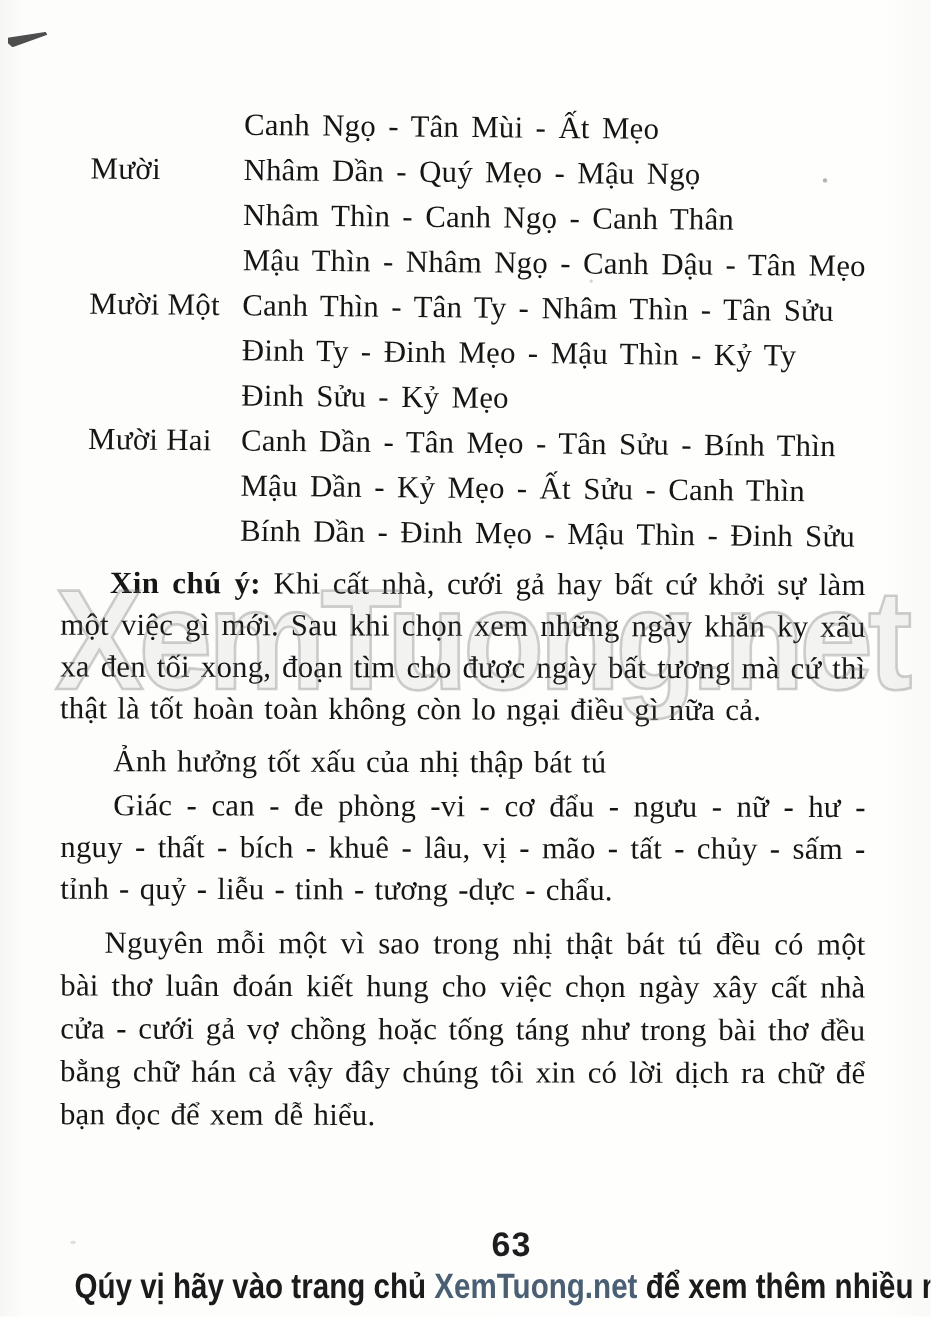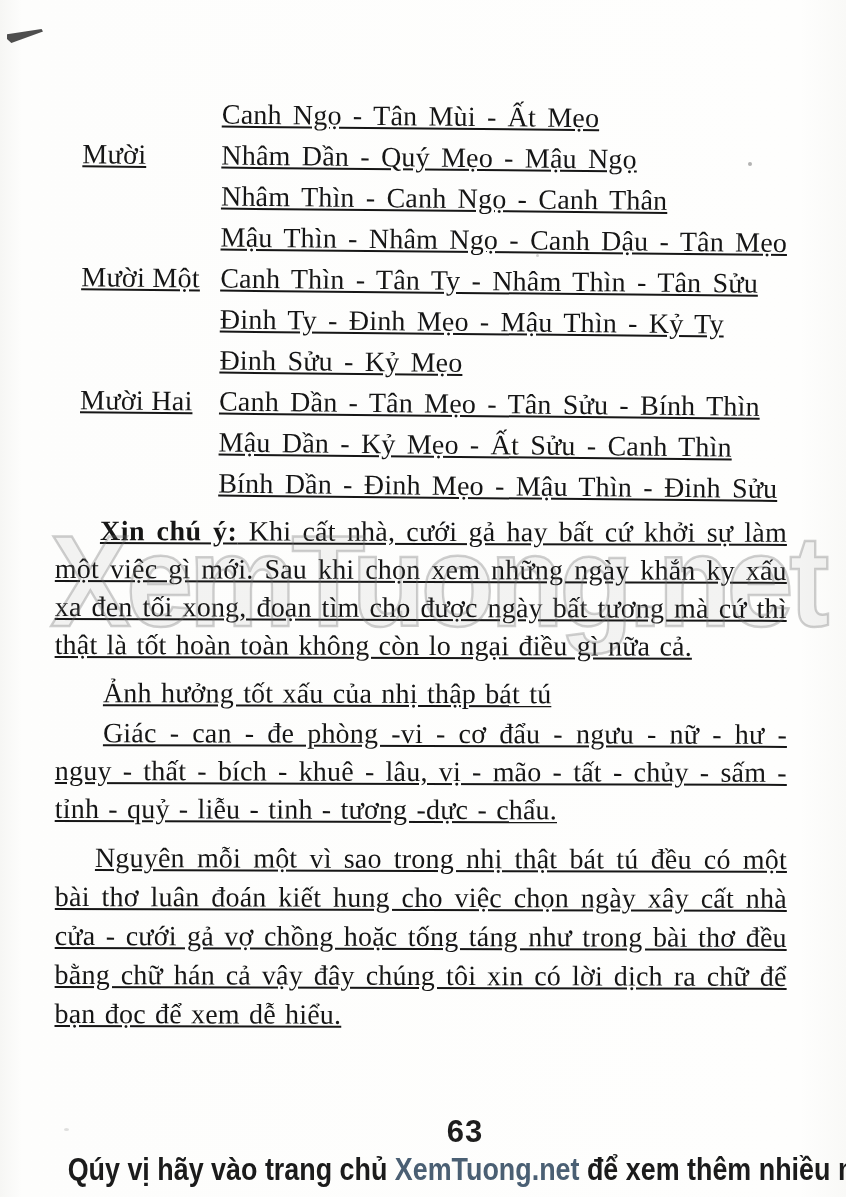--- a/index.html
+++ b/index.html
@@ -26,21 +26,21 @@
   .watermark{
     position:absolute;left:50px;top:516px;z-index:3;
     font-family:"Liberation Sans", sans-serif;
     font-weight:bold;font-size:130px;line-height:1;
     letter-spacing:-5px;white-space:nowrap;
     transform:scaleX(.93);transform-origin:left center;
     color:rgba(60,60,60,.055);
     -webkit-text-stroke:2.5px rgba(110,110,110,.32);
     pointer-events:none;
   }
-  .content{position:absolute;left:55px;top:97px;width:732px;z-index:1;text-decoration:underline;}
+  .content{position:absolute;left:55px;top:97px;width:732px;z-index:1;}
   
   .month-list{transform:rotate(.55deg);transform-origin:left top;}
   .mrow{display:flex;align-items:baseline;height:41px;font-size:28px;}
   .mrow .mlabel{flex:none;width:167px;padding-left:28px;box-sizing:border-box;letter-spacing:.3px;}
   .mrow .mtext{letter-spacing:.2px;word-spacing:4px;white-space:nowrap;}
   
   .para{margin:0;font-size:28px;text-align:justify;letter-spacing:.2px;word-spacing:2px;transform:rotate(.15deg);transform-origin:left top;}
   .para .lead{font-weight:bold;letter-spacing:.5px;}
   .note{margin-top:5px;line-height:38px;text-indent:45px;}
   .heading{margin-top:10px;line-height:38px;text-indent:48px;text-align:left;}

